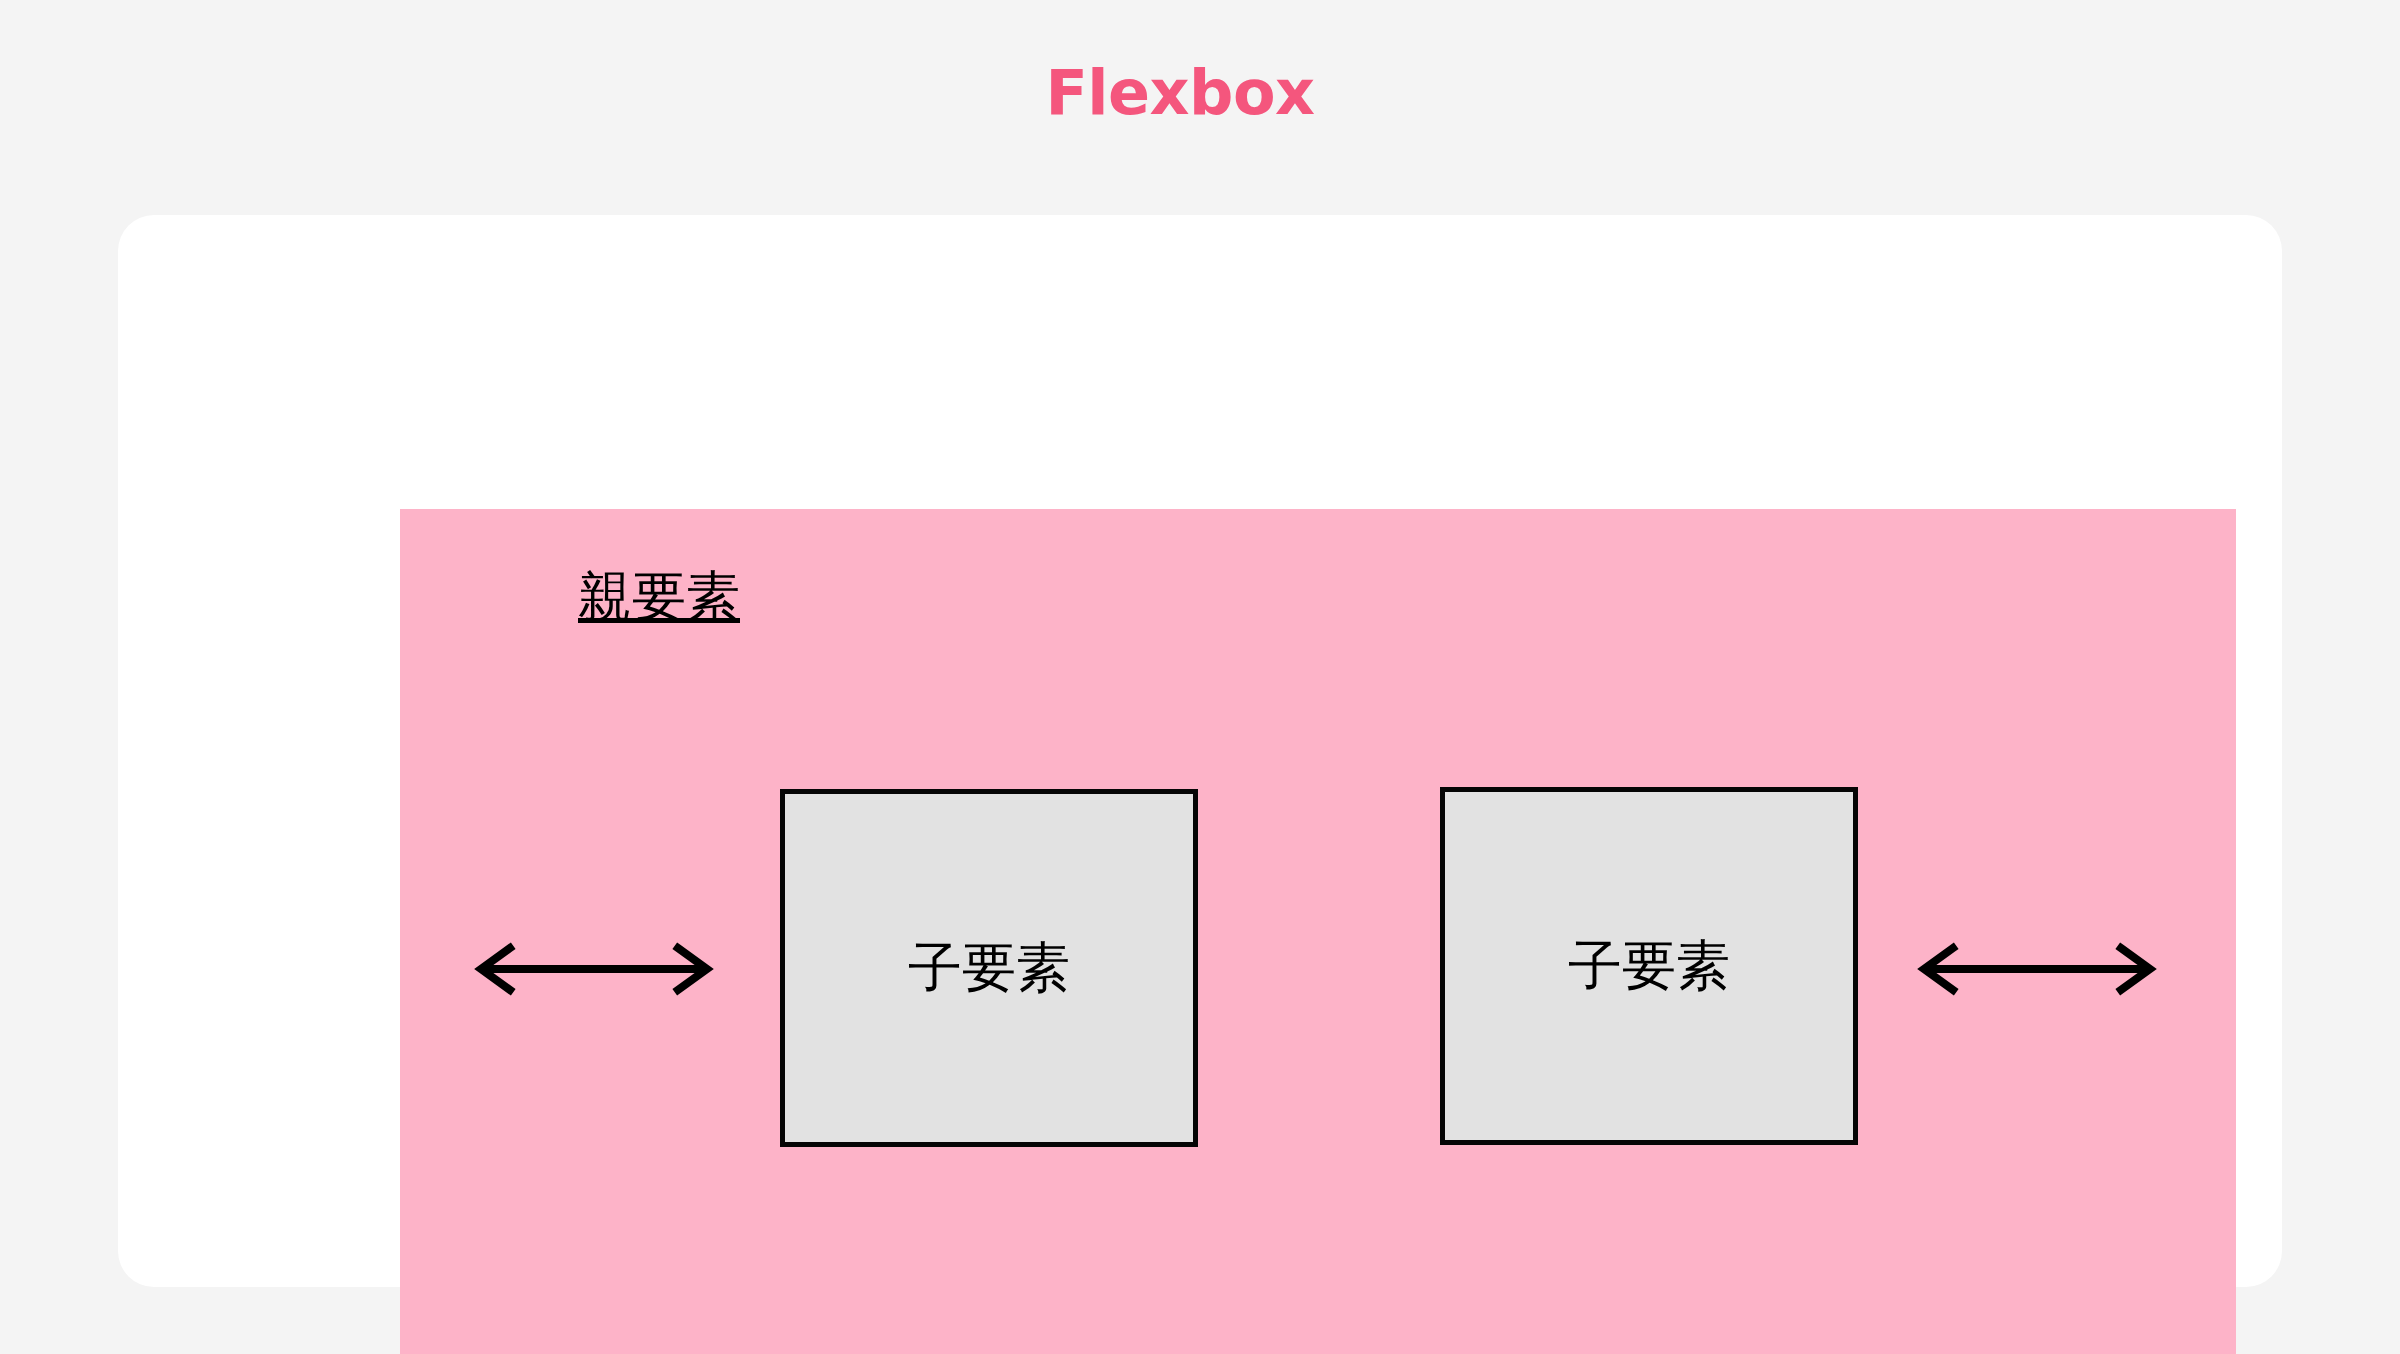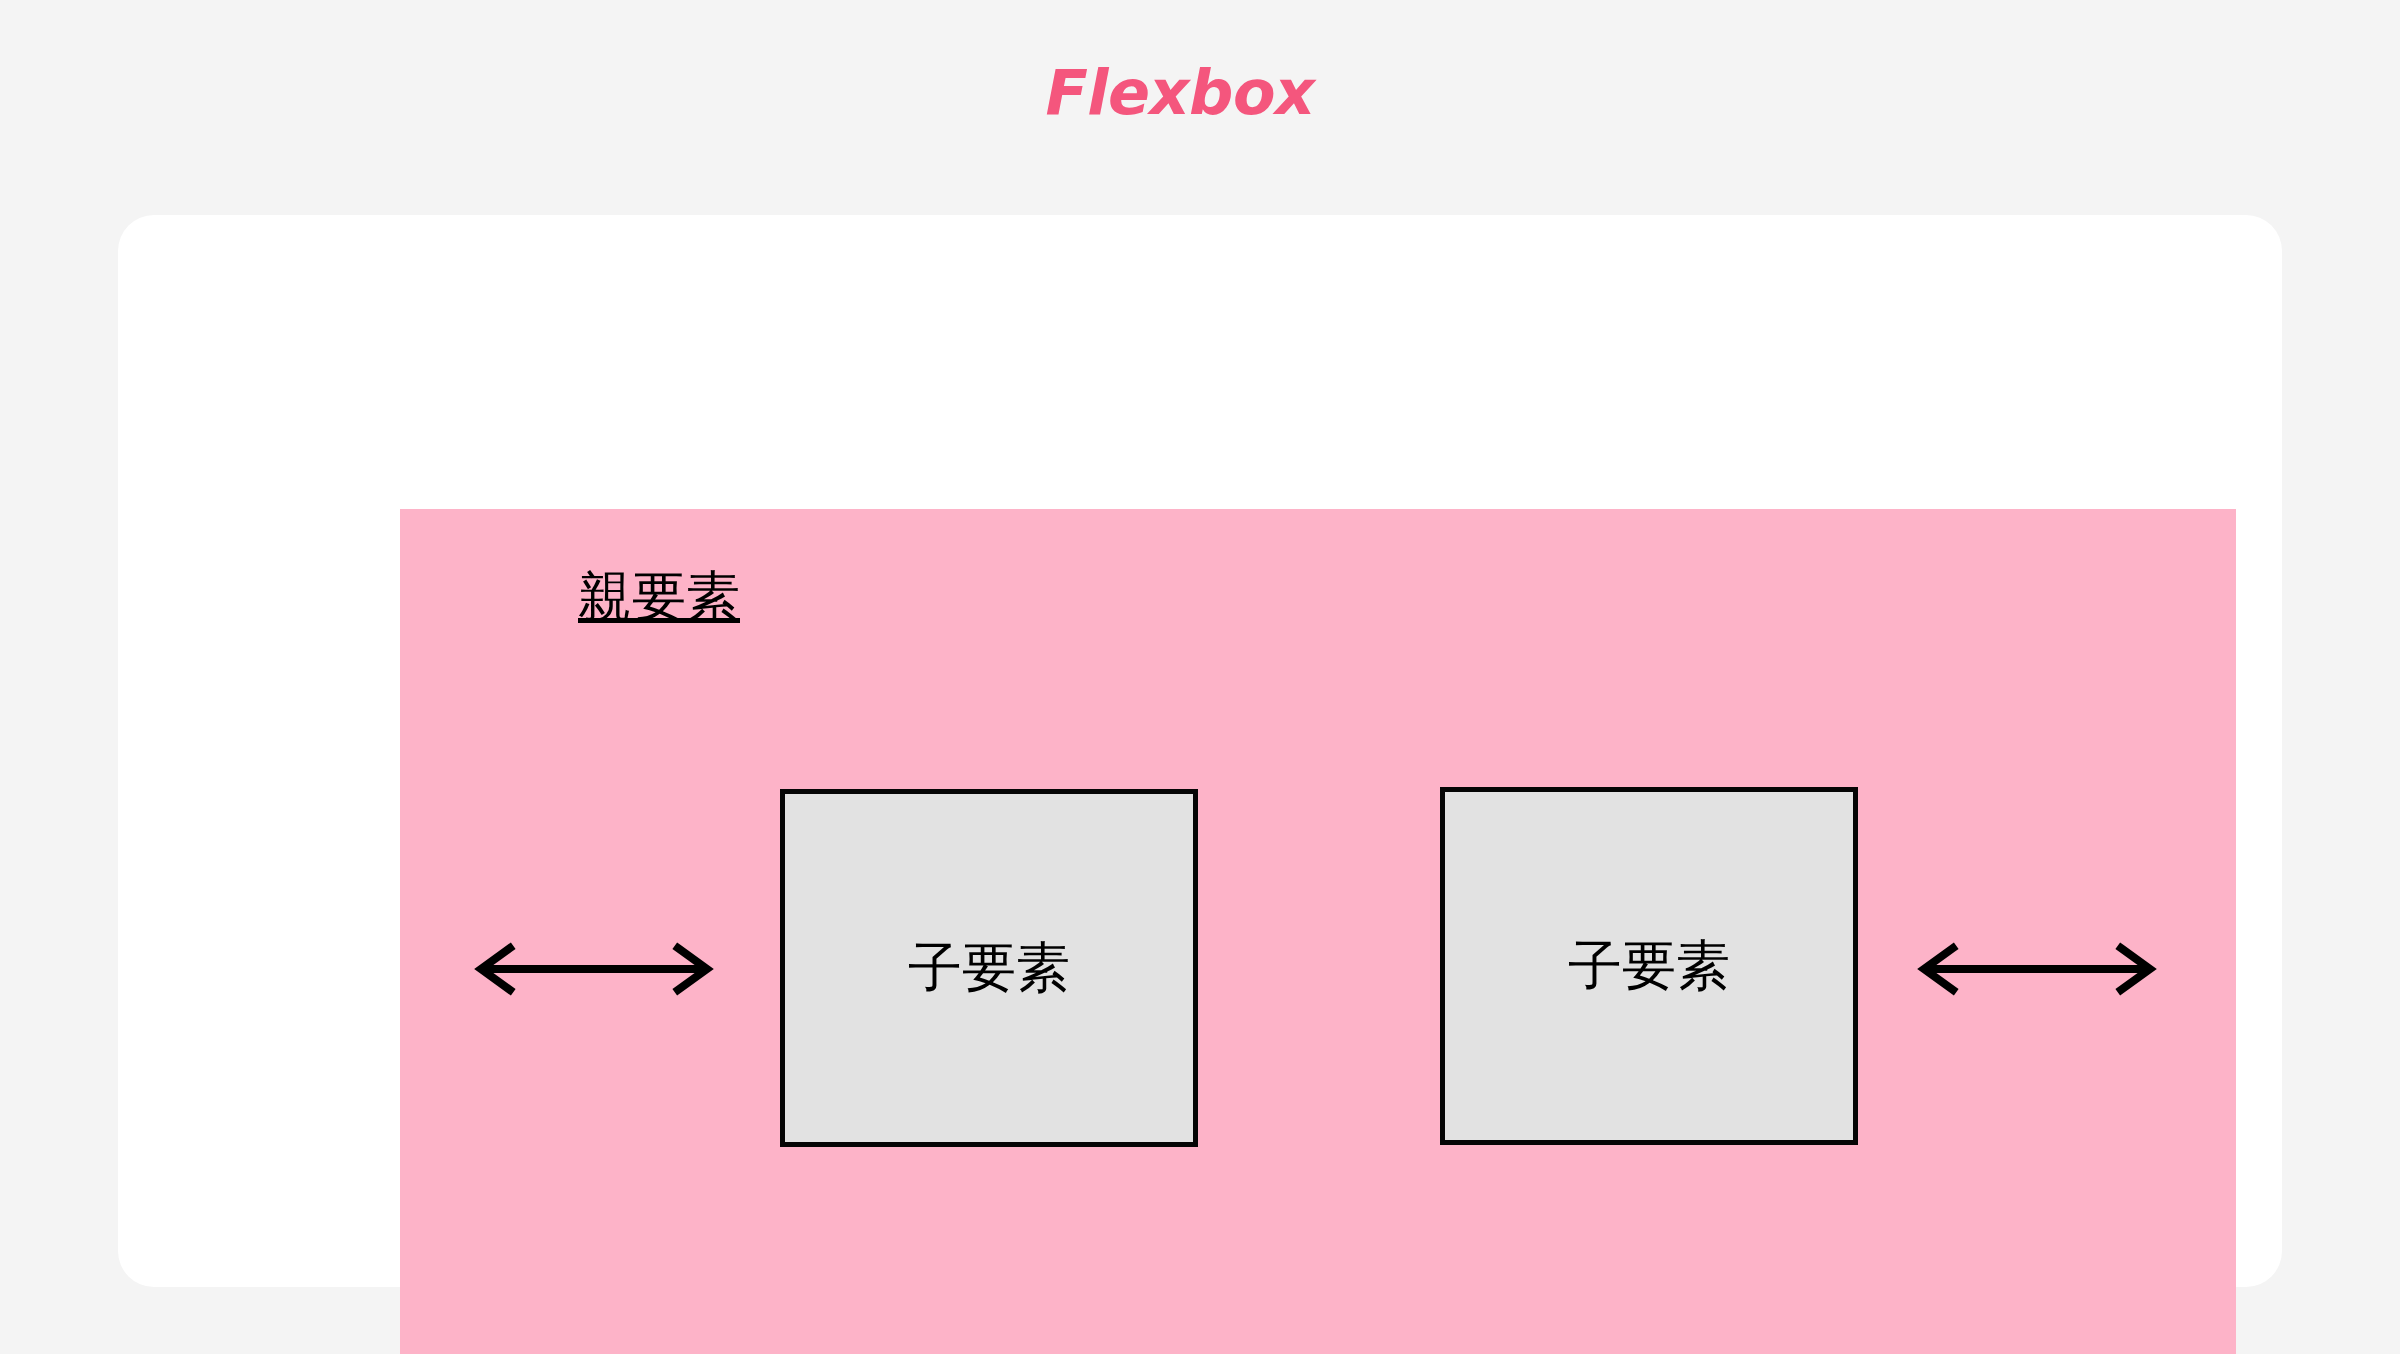--- a/index.html
+++ b/index.html
@@ -27,21 +27,20 @@
     left: 0;
     top: 62px;
     width: 2360px;
     text-align: center;
     font-size: 62px;
     font-weight: 700;
     letter-spacing: -0.5px;
     color: #f4567d;
     line-height: 1;
     white-space: nowrap;
-    font-style: italic;
   }
 
   
   .card {
     position: absolute;
     left: 118px;
     top: 215px;
     width: 2164px;
     height: 1072px;
     background: #ffffff;

